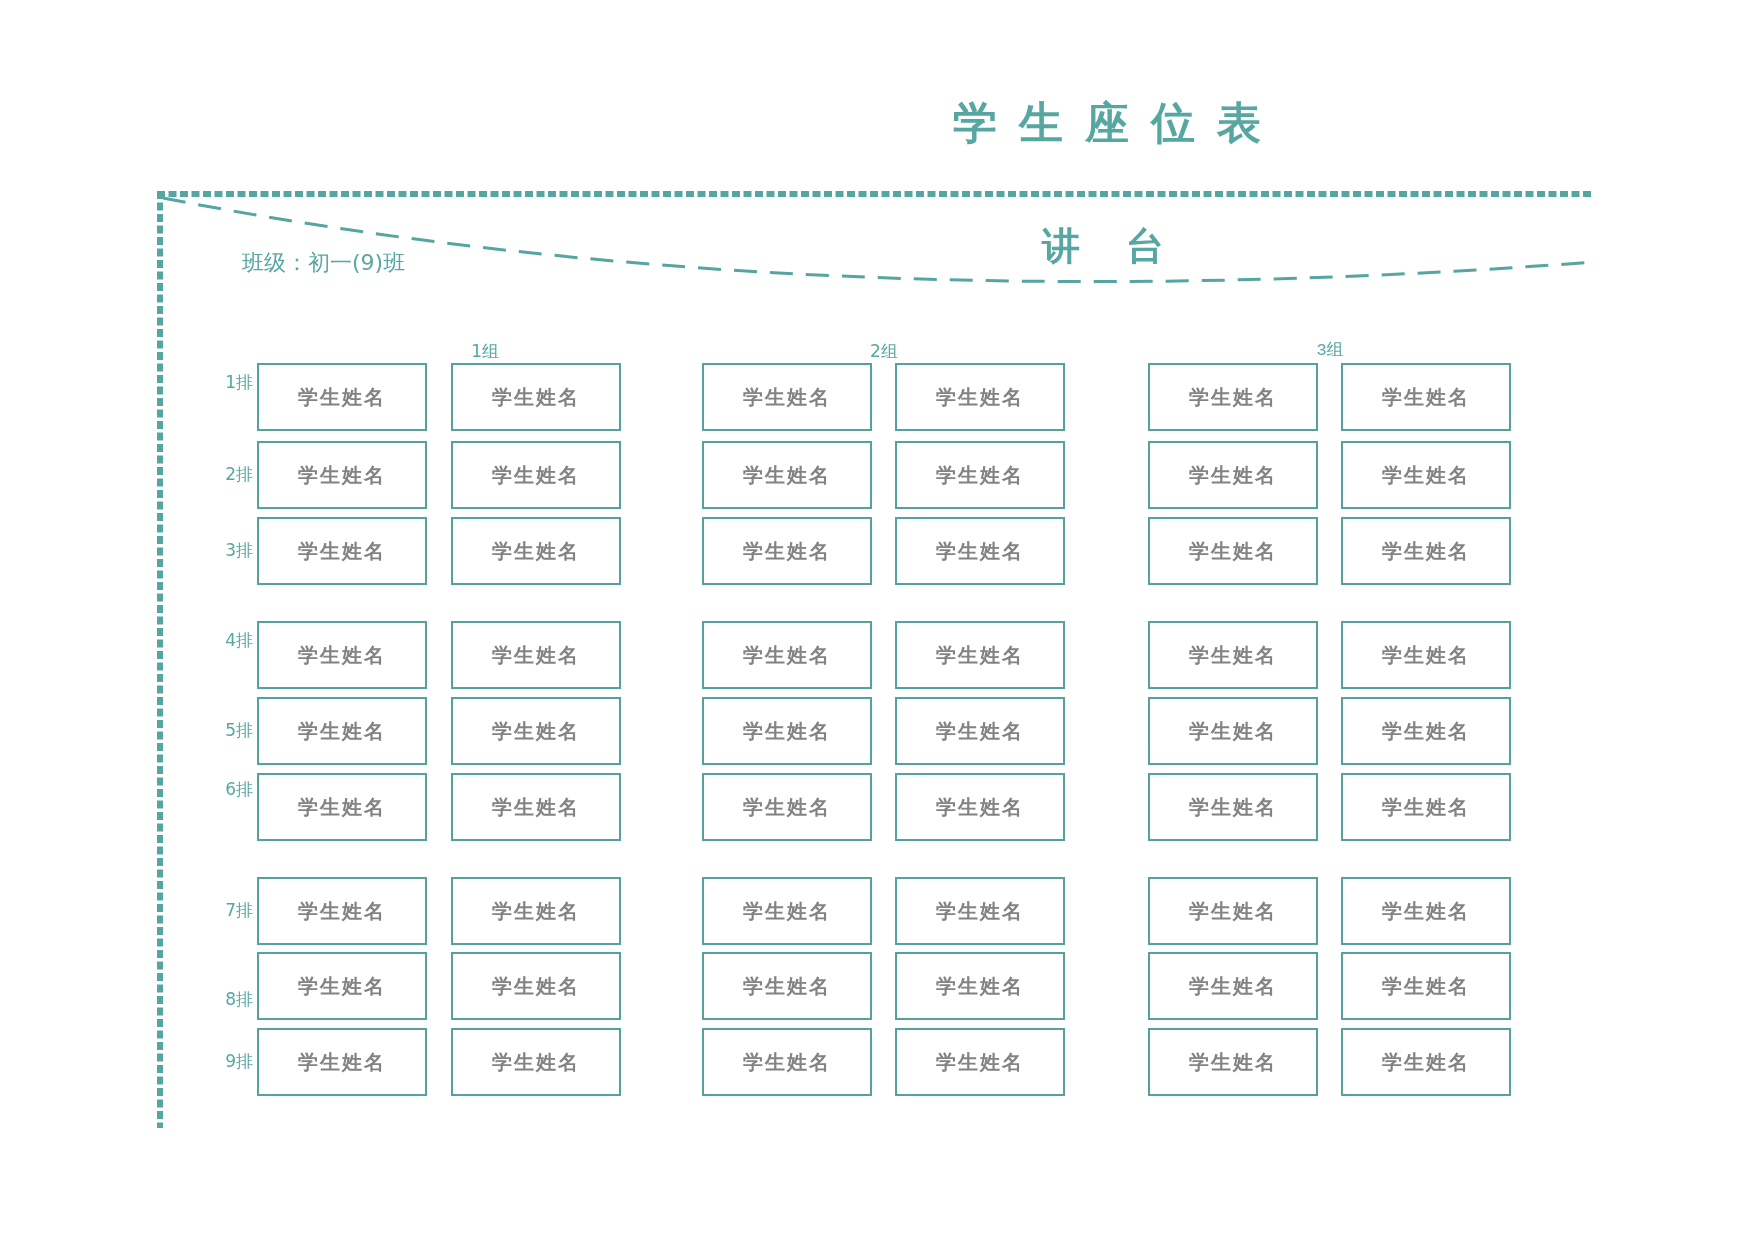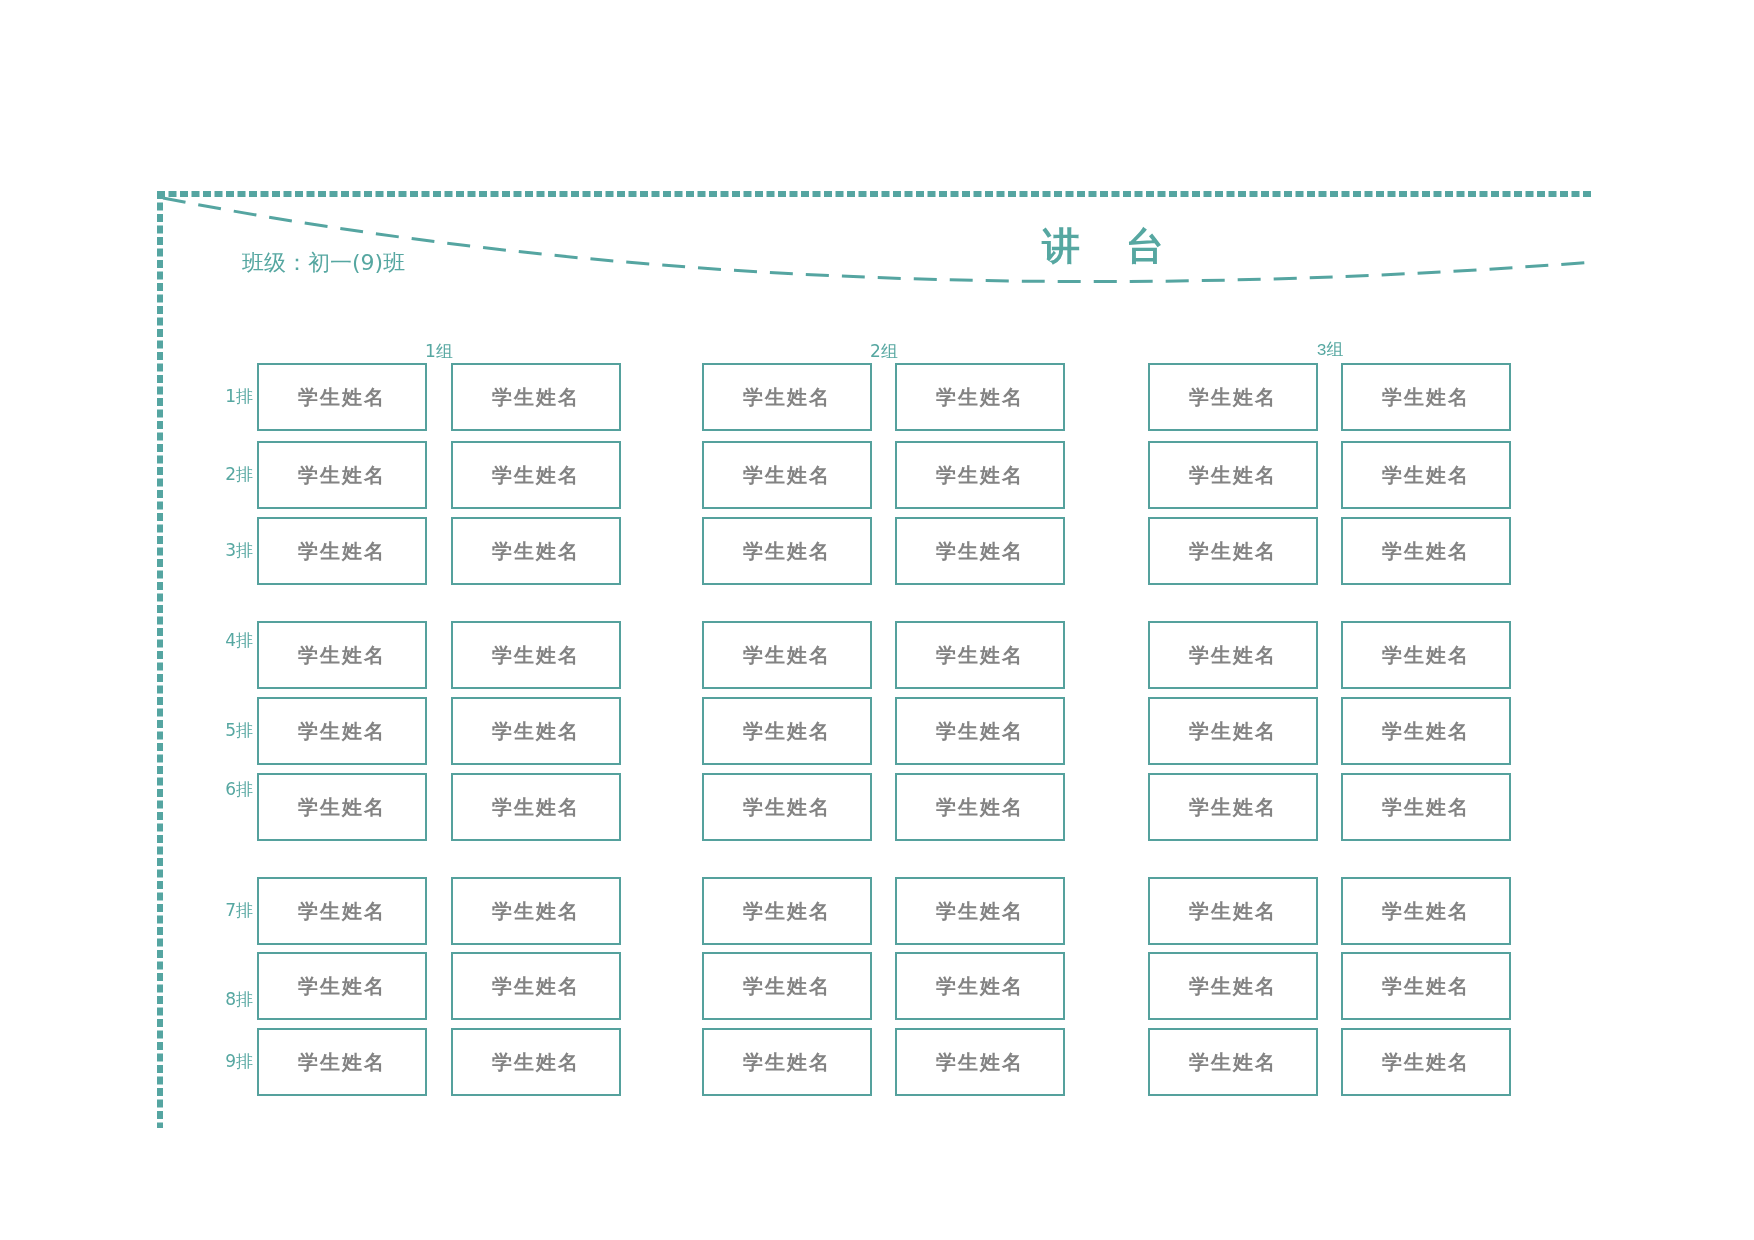--- a/index.html
+++ b/index.html
@@ -108,35 +108,36 @@
     letter-spacing: 2px;
     color: var(--seat-text);
     white-space: nowrap;
   }
 </style>
 </head>
 <body>
 
 <div class="page">
 
+  <h1 class="title">学生座位表</h1>
 
   <svg class="outline" width="1754" height="1240" viewBox="0 0 1754 1240" aria-hidden="true">
     <line class="thick-dash" x1="157" y1="194" x2="1592" y2="194"></line>
     <line class="thick-dash" x1="160" y1="191" x2="160" y2="1128"></line>
     <path class="curve-dash" d="M163,198 Q800,322 1594,262"></path>
   </svg>
 
   <div class="class-label">班级：初一(9)班</div>
 
   <div class="podium-label">讲台</div>
 
-<div class="group-label" style="left: 379px;">1组</div>
+<div class="group-label" style="left: 379px; text-align: right;">1组</div>
     <div class="group-label" style="left: 824px;">2组</div>
     <div class="group-label" style="left: 1270px; font-family: Liberation Mono, monospace;">3组</div>
-    <div class="row-label" style="top: 385px;">1排</div>
+    <div class="row-label" style="top: 371px;">1排</div>
     <div class="row-label" style="top: 463px;">2排</div>
     <div class="row-label" style="top: 539px;">3排</div>
     <div class="row-label" style="top: 629px;">4排</div>
     <div class="row-label" style="top: 719px;">5排</div>
     <div class="row-label" style="top: 778px;">6排</div>
     <div class="row-label" style="top: 899px;">7排</div>
     <div class="row-label" style="top: 988px;">8排</div>
     <div class="row-label" style="top: 1050px;">9排</div>
     <div class="seat" style="left: 257px; top: 363px;">
       <span class="seat-name">学生姓名</span>

